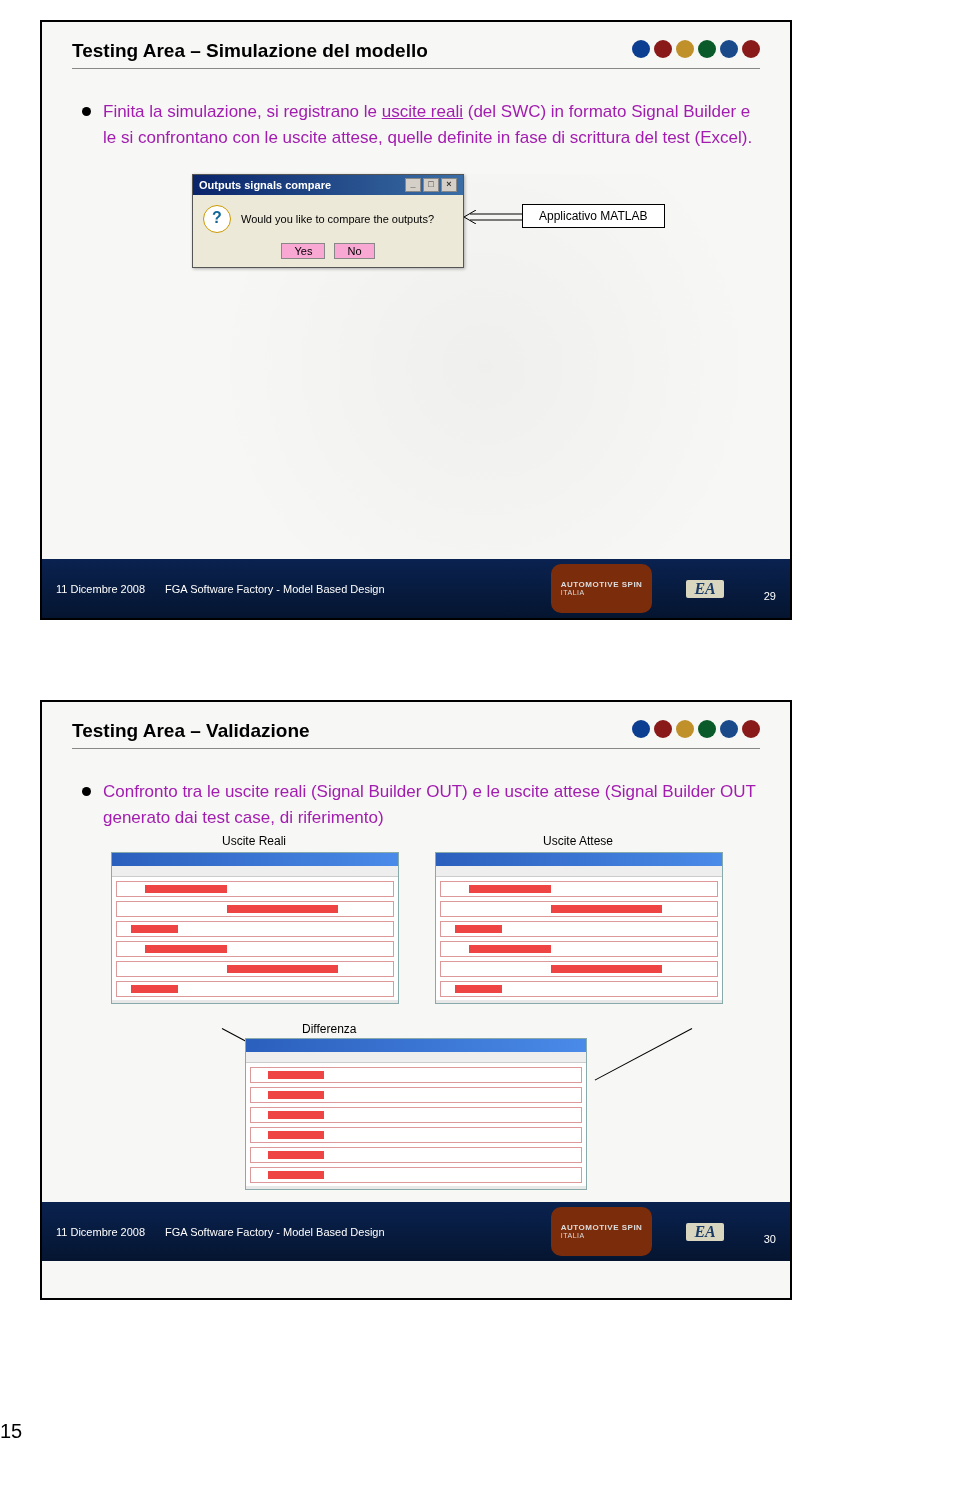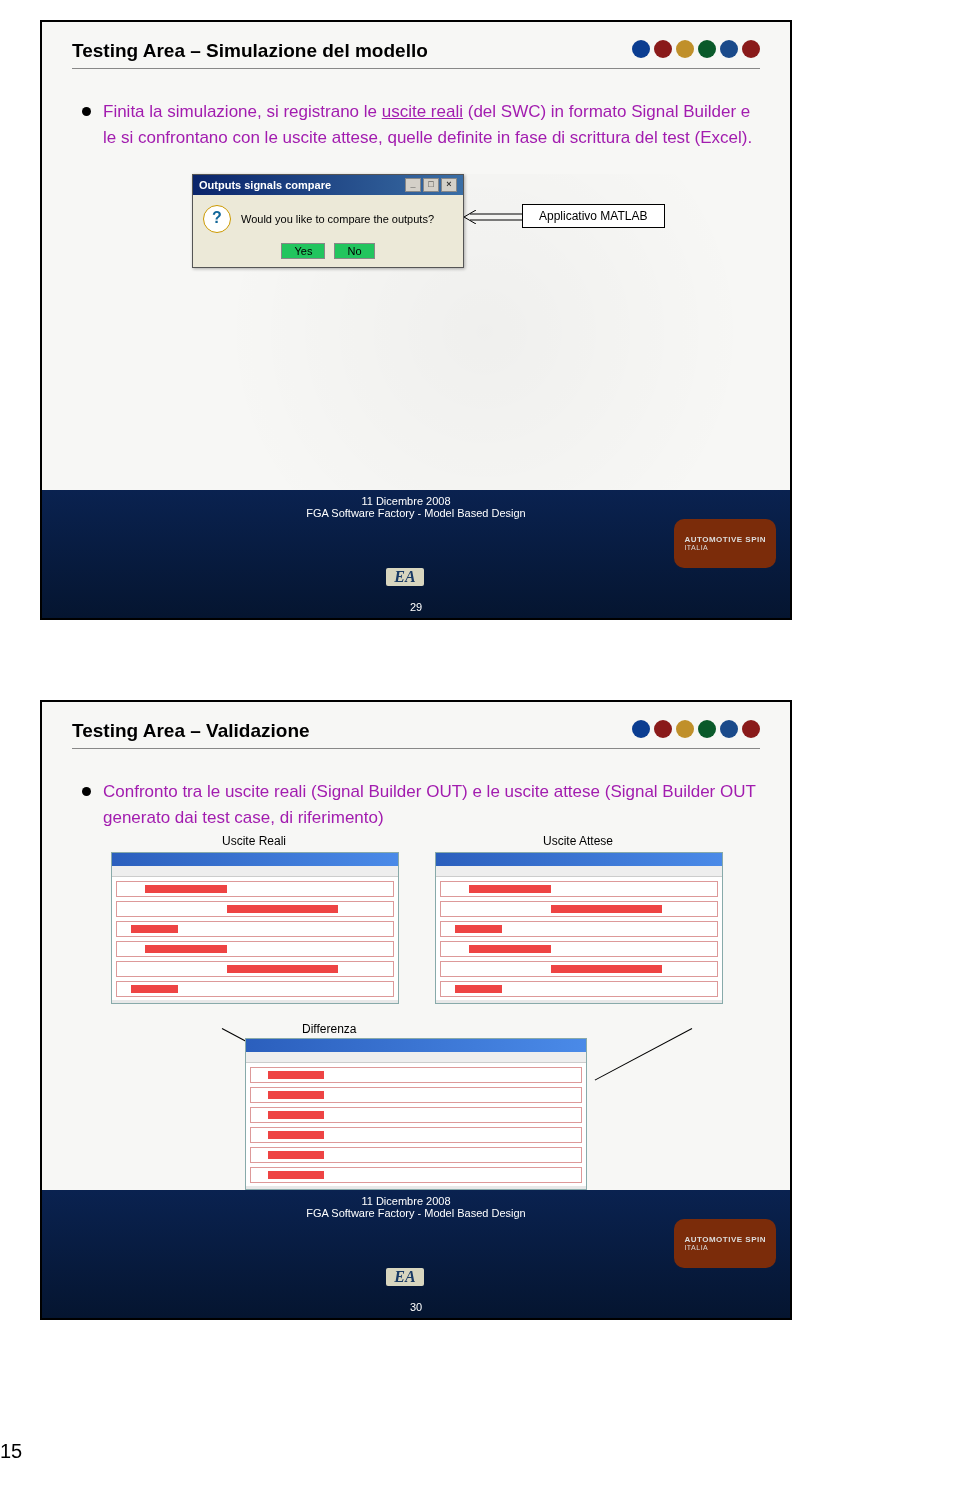--- a/index.html
+++ b/index.html
@@ -129,21 +129,21 @@
     margin-right: 10px;
   }
   .dialog-buttons {
     text-align: center;
     padding-bottom: 8px;
   }
   .dialog-buttons button {
     font-size: 11px;
     padding: 1px 12px;
     margin: 0 3px;
-    background: #22c55e;
+    background: #f9a8d4;
     border: 1px solid #888;
   }
   .label-box {
     position: absolute;
     left: 450px;
     top: 30px;
     border: 1px solid #000;
     padding: 4px 16px;
     font-size: 12px;
     background: #fff;
@@ -158,21 +158,20 @@
   .arrow svg { display:block; }
   .footer {
     background: linear-gradient(to bottom, #0a2250, #051530);
     color: #fff;
     font-size: 11px;
     display: flex;
     align-items: center;
     padding: 5px 14px;
     margin: 0 -30px;
     position: relative;
-    flex-direction: column;
   }
   .footer .date { margin-right: 20px; }
   .footer .mid { flex: 0 0 auto; }
   .footer .orange {
     margin-left: auto;
     background: #7b2c0a;
     color: #ddd;
     font-size: 8px;
     padding: 17px 10px;
     border-radius: 10px;
@@ -182,21 +181,21 @@
     line-height: 1;
   }
   .footer .orange small { font-size: 7px; display:block; font-weight:normal;}
   .footer .ea {
     font-family: "Times New Roman", serif;
     font-style: italic;
     font-size: 16px;
     color: #1a3b65;
     background: #d8d6bf;
     padding: 0 8px;
-    margin: 0 40px 0 18px;
+    margin: 0 40px 0 34px;
     font-weight: bold;
     border-radius: 2px;
   }
   .footer .pnum { font-size: 11px; margin-top: 15px; }
   .thumbs-row {
     display: flex;
     justify-content: space-around;
     margin: 0 20px 10px 20px;
   }
   .thumb-col { text-align: center; width: 44%; }
@@ -213,20 +212,21 @@
   .thumb-toolbar { background:#eee; height:10px; border-bottom:1px solid #ccc;}
   .thumb-body { background:#fff; height: calc(100% - 35px); padding:4px; }
   .sig-row { height: 14px; border:1px solid #d99; margin-bottom:4px; background:#fff; position:relative;}
   .sig-row::before{ content:""; position:absolute; left:10%; right:60%; top:3px; bottom:3px; background:#e44;}
   .sig-row.b::before{ left:40%; right:20%;}
   .sig-row.c::before{ left:5%; right:78%;}
   .diff-area {
     text-align: center;
     margin-top: 8px;
     position: relative;
+    margin-bottom: 12px;
   }
   .diff-label { font-size: 12px; margin-bottom: 2px; display:block; text-align:left; margin-left:230px;}
   .thumb.diff { width: 340px; height: 150px; margin: 0 auto; }
   .diag-line {
     position: absolute;
     width: 120px;
     height: 1px;
     background: #000;
     transform-origin: left center;
   }

